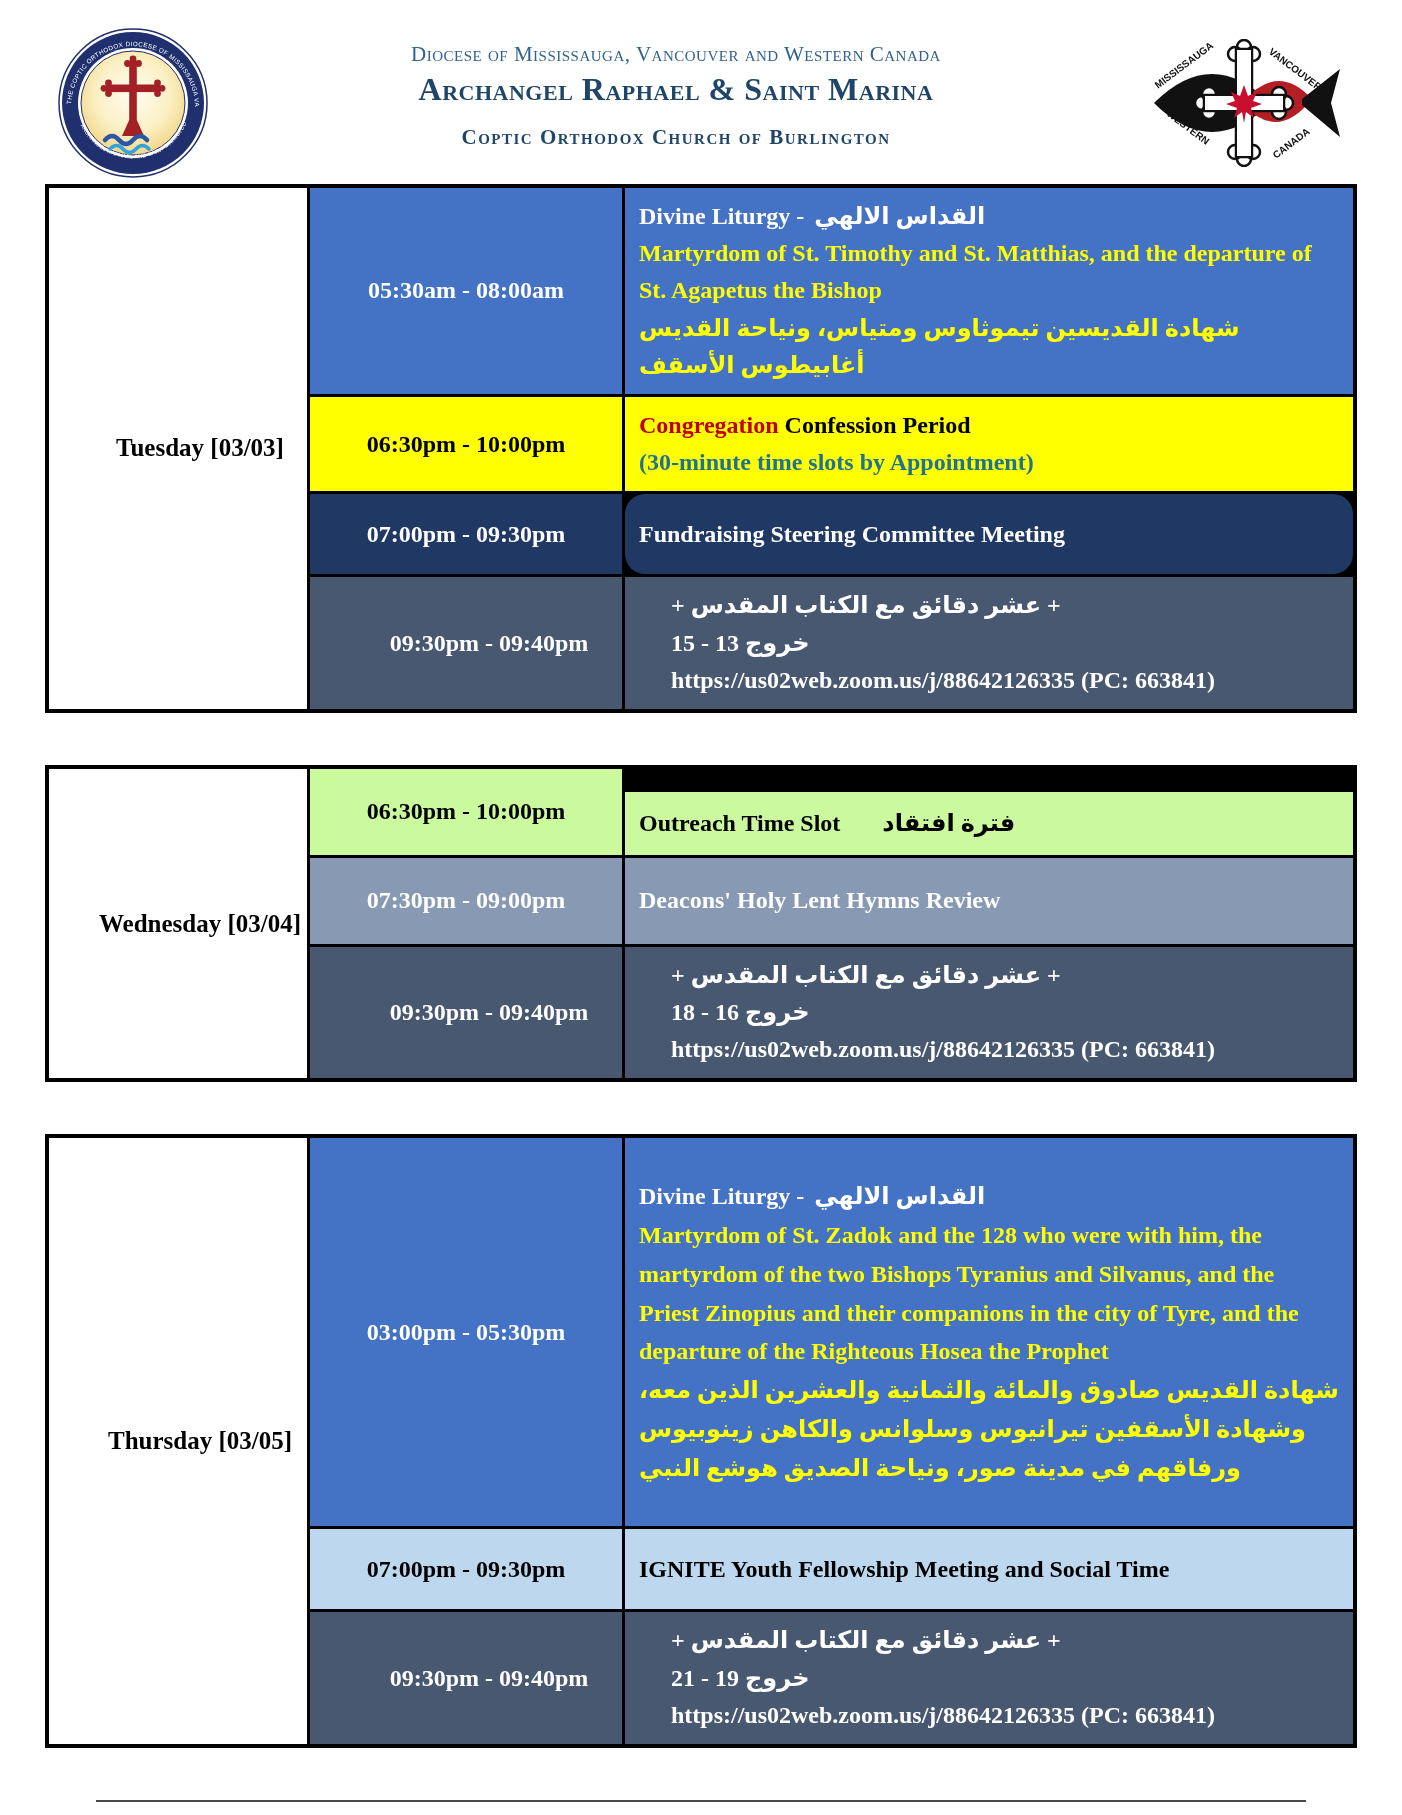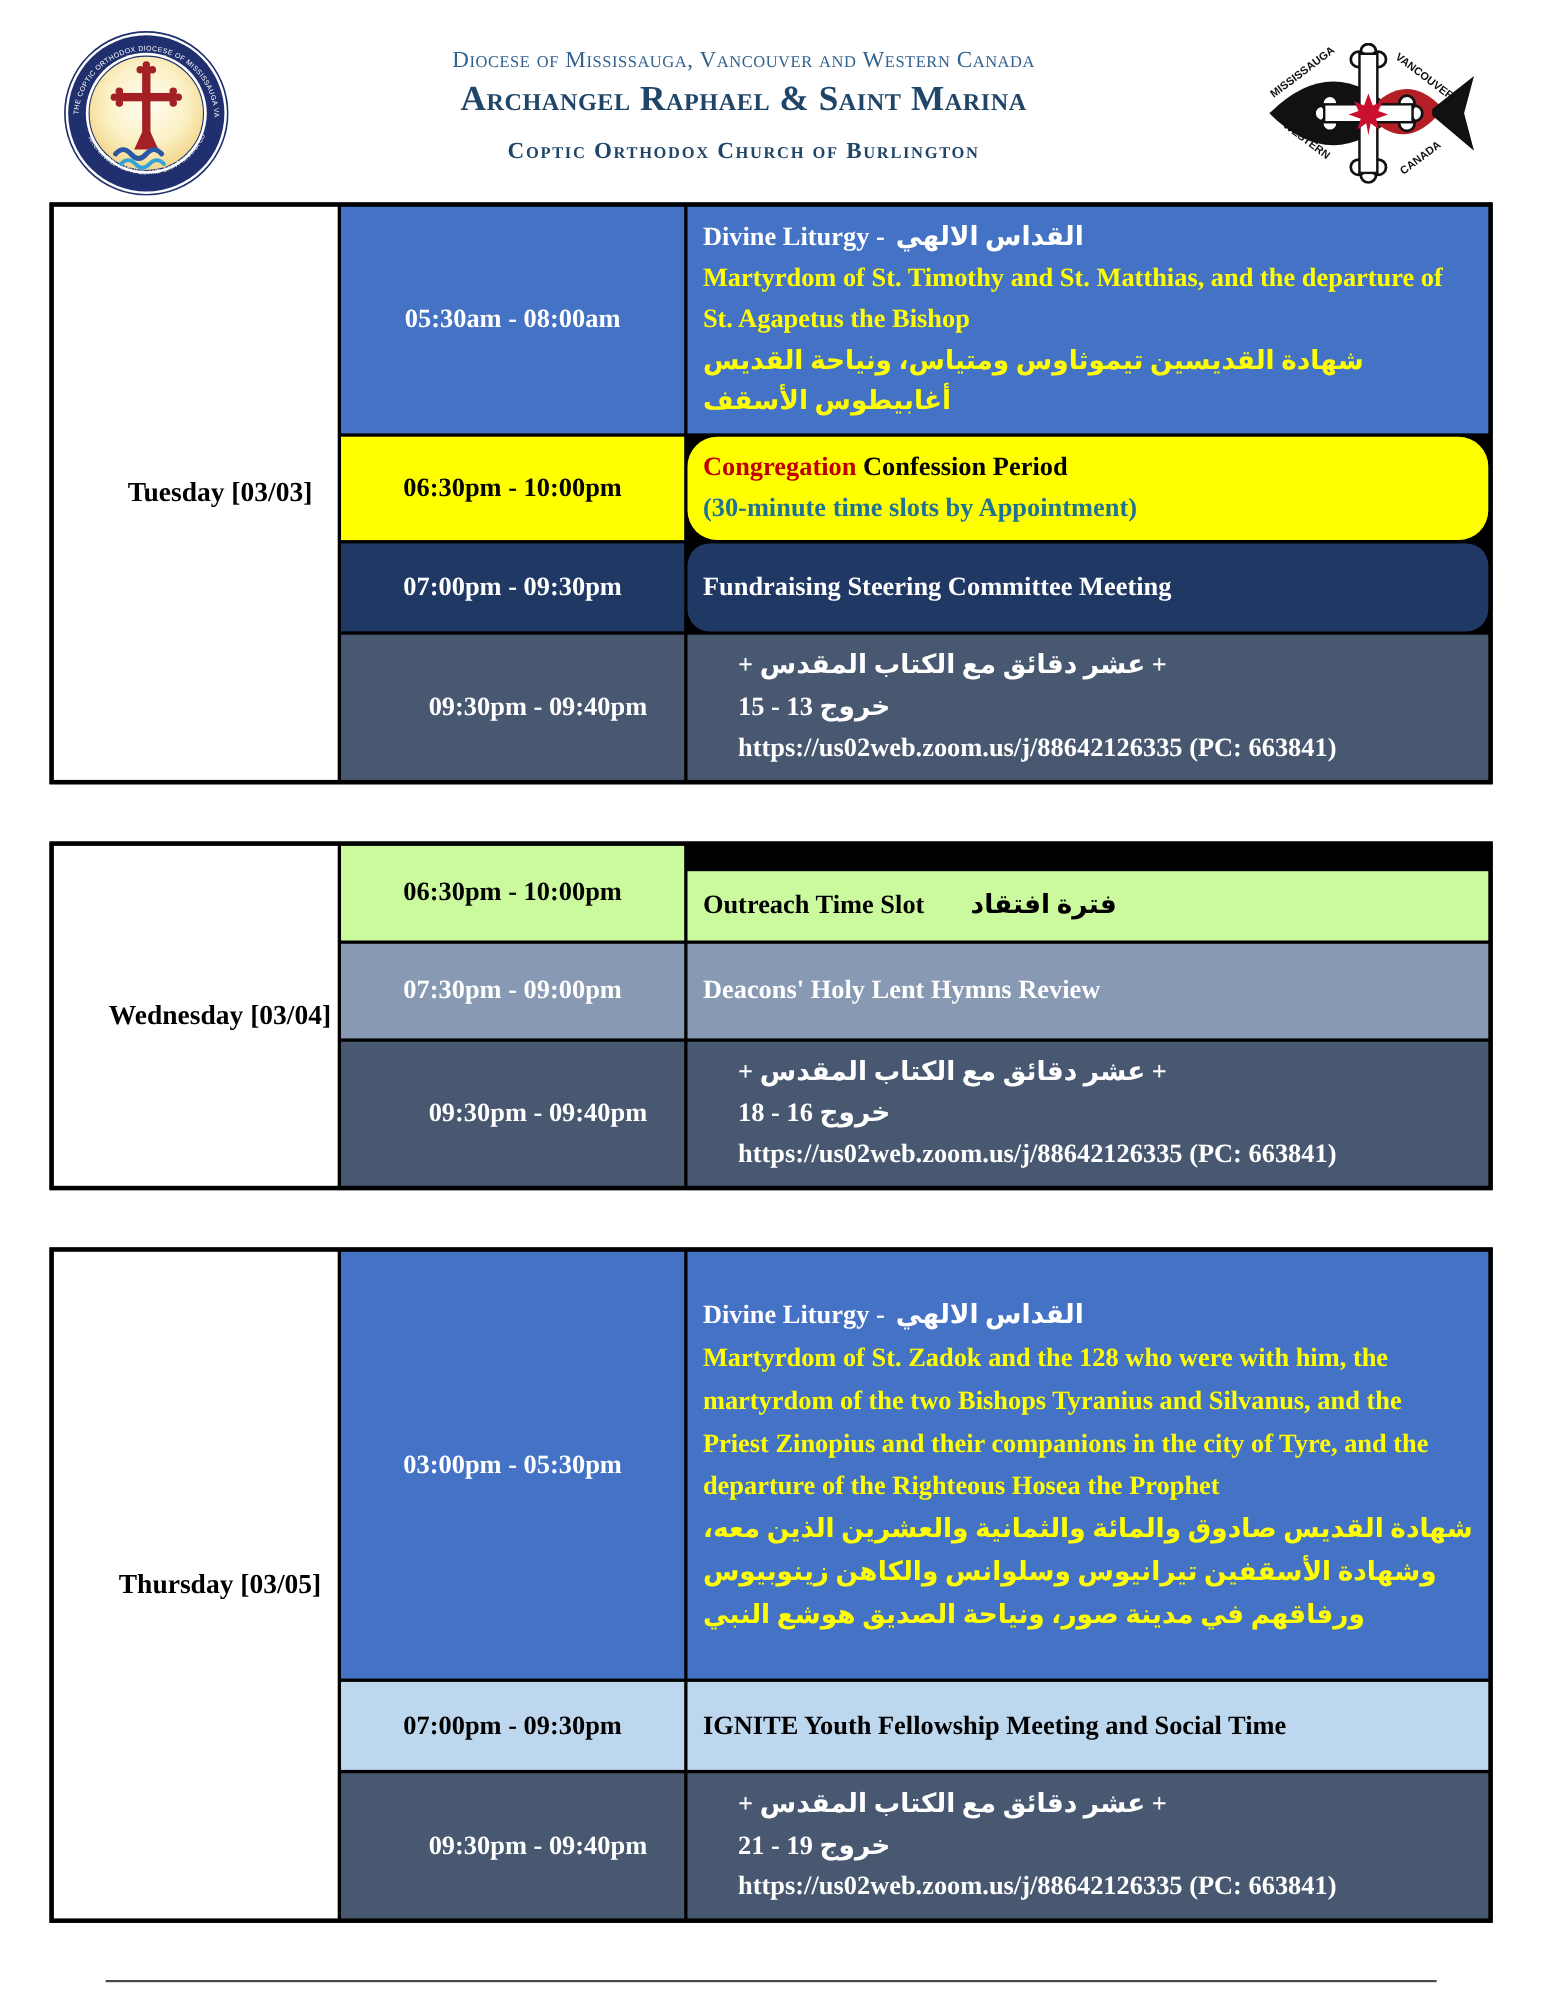--- a/index.html
+++ b/index.html
@@ -168,21 +168,21 @@
     <div class="line t-white">
       <span>Divine Liturgy -</span><span class="ar-inline">القداس الالهي</span>
     </div>
     <div class="line t-yellow">Martyrdom of St. Timothy and St. Matthias, and the departure of St. Agapetus the Bishop</div>
     <div class="line t-yellow rtl-left">شهادة القديسين تيموثاوس ومتياس، ونياحة القديس أغابيطوس الأسقف</div>
   </div>
 
   <div class="cell time bg-yellow t-black" style="grid-row:2;">
     <span>06:30pm - 10:00pm</span>
   </div>
-  <div class="cell content bg-yellow" style="grid-row:2;border-radius:27px;">
+  <div class="cell content bg-yellow" style="grid-row:2;">
     <div class="line">
       <span class="t-red">Congregation</span>
       <span class="t-black">Confession Period</span>
     </div>
     <div class="line t-teal">(30-minute time slots by Appointment)</div>
   </div>
 
   <div class="cell time bg-navy t-white" style="grid-row:3;">
     <span>07:00pm - 09:30pm</span>
   </div>

